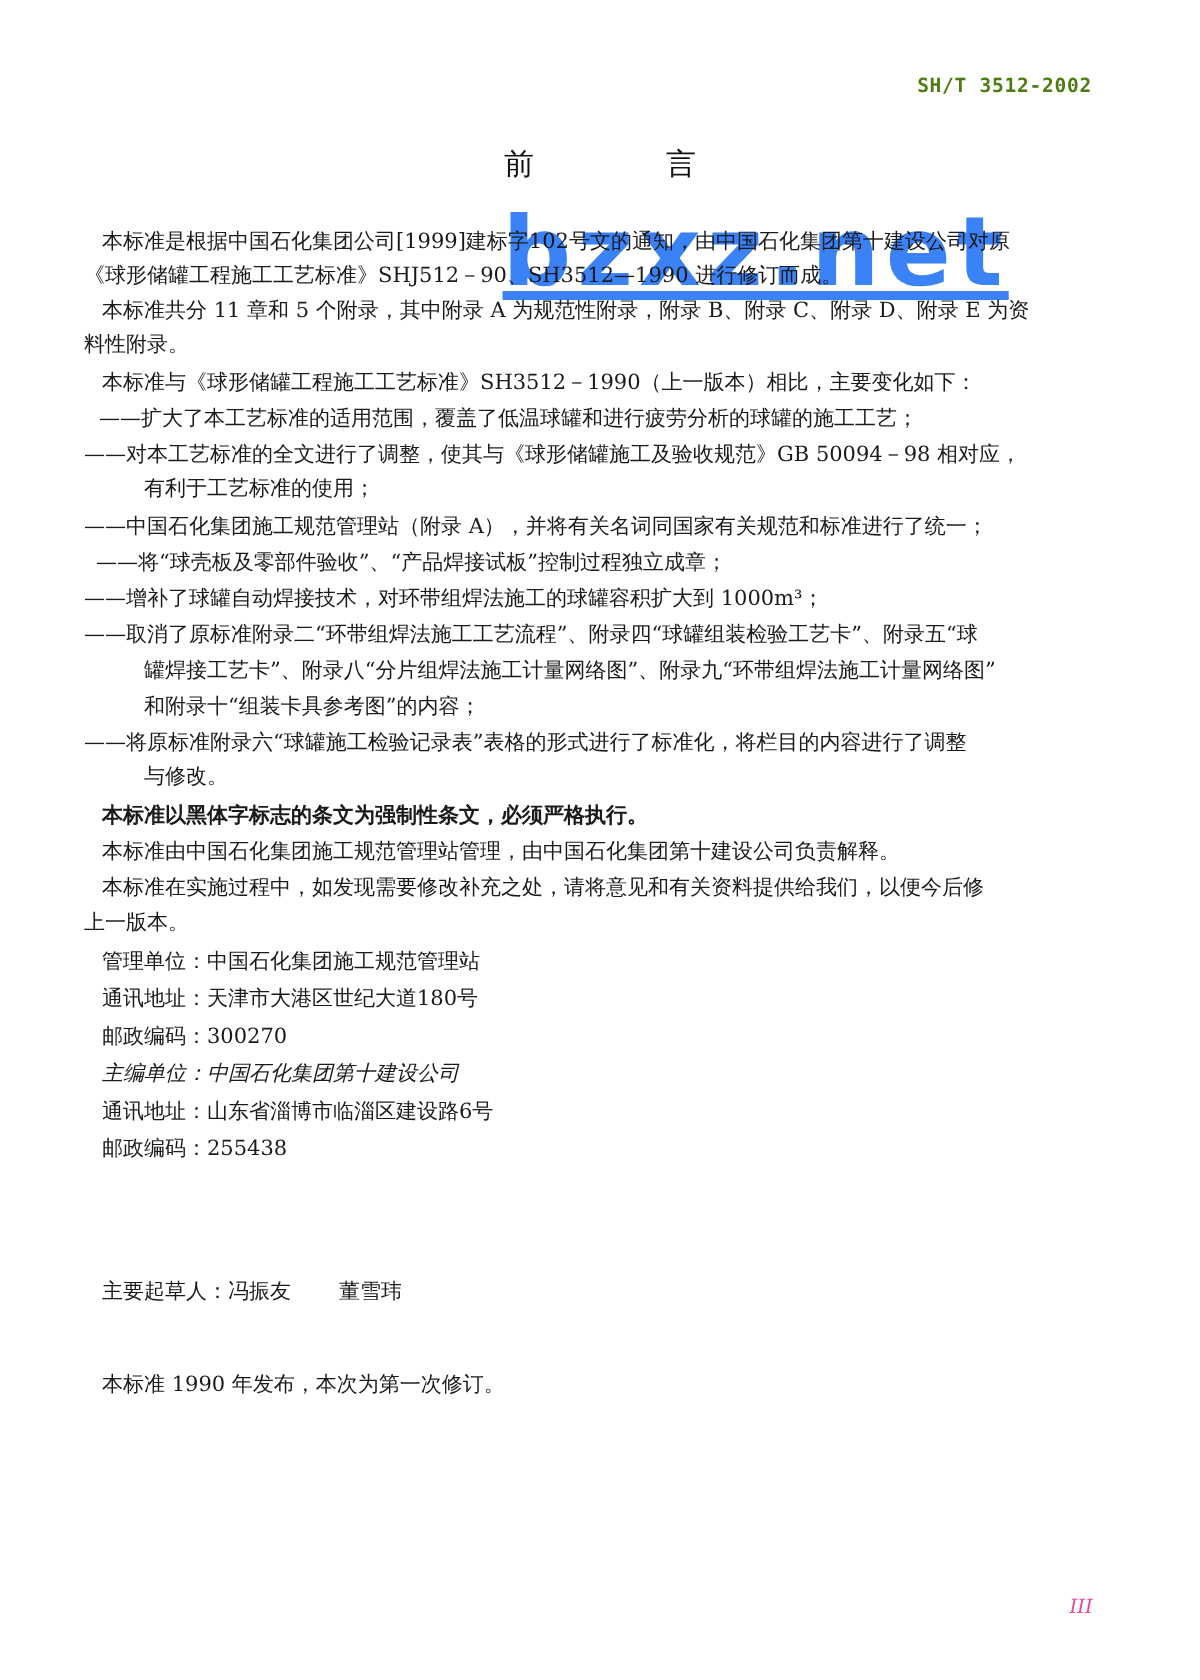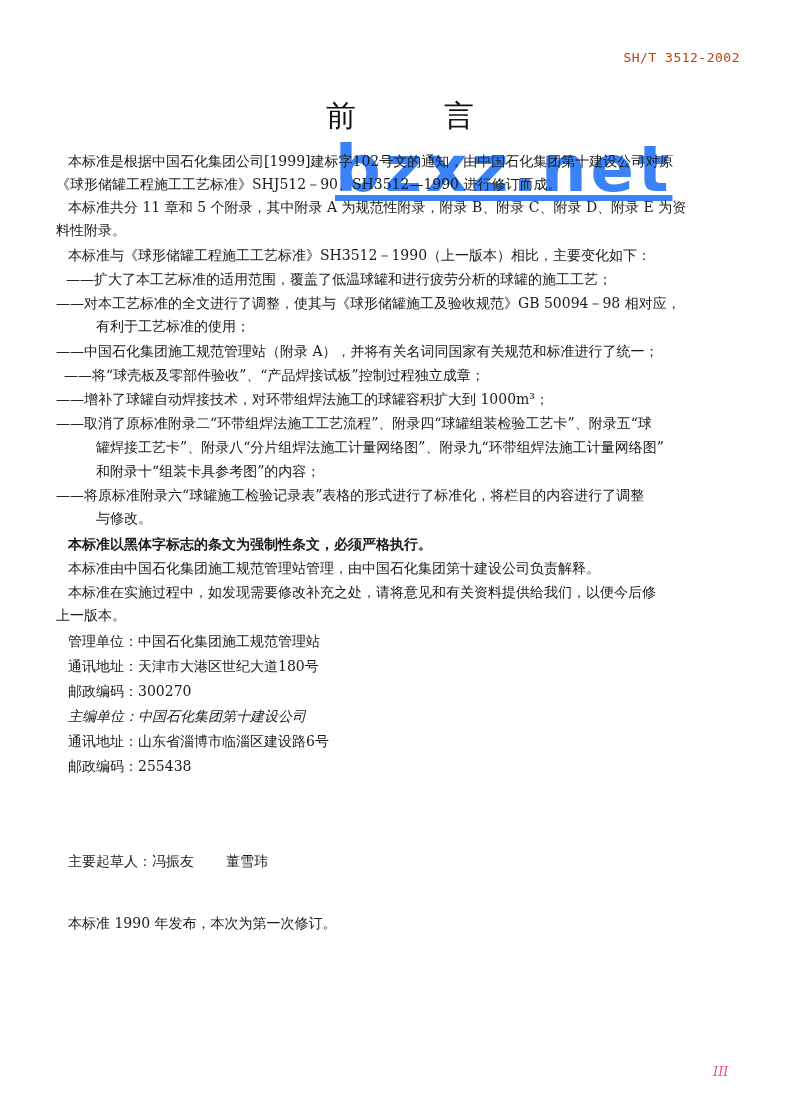--- a/index.html
+++ b/index.html
@@ -2,27 +2,27 @@
 <html><head>
 <meta charset="utf-8">
 <style>
   html, body { margin: 0; padding: 0; background: #ffffff; }
   body {
     width: 800px; height: 1120px; position: relative; overflow: hidden;
     font-family: "DejaVu Serif", "Liberation Serif", serif;
     color: #1a1a1a;
   }
   .std-code {
-    position: absolute; right: 60px; top: 50px;
+    position: absolute; right: 72px; top: 50px;
     font-family: "DejaVu Sans Mono", "Liberation Mono", monospace;
-    font-size: 13px; font-weight: normal; letter-spacing: 0.5px; color: #c2410c;
+    font-size: 13px; font-weight: bold; letter-spacing: 0.5px; color: #4d7c0f;
   }
   .title {
     position: absolute; top: 96px; left: 0; width: 800px; text-align: center;
-    font-family: "DejaVu Sans", sans-serif; font-size: 30px; color: #111;
+    font-family: "DejaVu Sans", sans-serif; font-size: 20px; color: #111;
   }
   .title span { display: inline-block; }
   .title .gap { width: 88px; }
   .watermark {
     position: absolute; left: 335px; top: 132px;
     font-family: "DejaVu Sans", sans-serif; font-weight: bold; font-size: 64px;
     color: #3b82f6; letter-spacing: 4px; z-index: 0; text-decoration: underline;
   }
   .content { position: absolute; left: 56px; top: 150px; width: 686px; z-index: 1; font-size: 14px; }
   .line { position: absolute; white-space: nowrap; line-height: 22px; }

